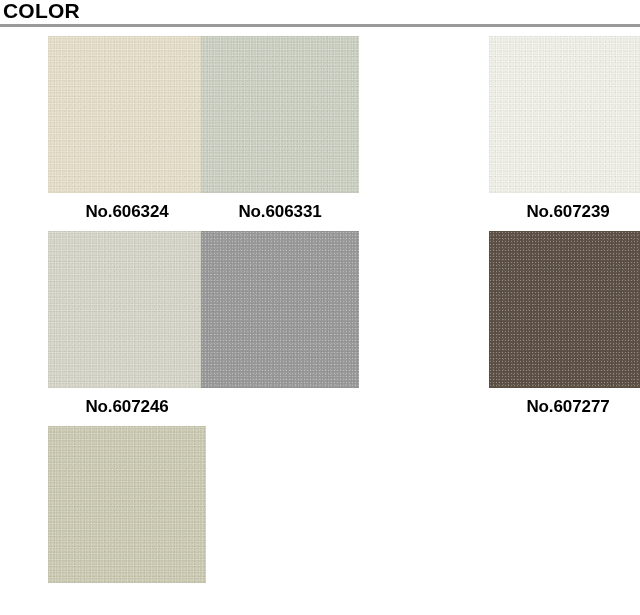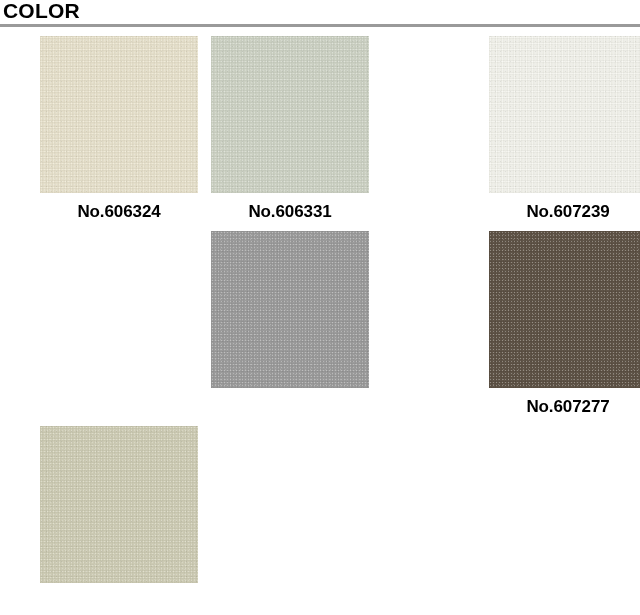--- a/index.html
+++ b/index.html
@@ -56,22 +56,22 @@
   .row {
     position: relative;
     height: 195px;
     width: 640px;
   }
   .cell {
     position: absolute;
     top: 0;
     width: 158px;
   }
-  .cell.c0 { left: 0px; padding-left: 40px; }
-  .cell.c1 { left: 163px; padding-left: 48px; }
+  .cell.c0 { left: 8px; padding-left: 40px; }
+  .cell.c1 { left: 153px; padding-left: 48px; }
   .cell.c2 { left: 326px; }
   .cell.c3 { left: 489px; }
 
   .swatch {
     position: relative;
     width: 158px;
     height: 157px;
     overflow: hidden;
   }
   
@@ -136,20 +136,27 @@
       <div class="cell c3">
         <div class="swatch" style="background-color: rgb(243, 243, 236);">
           <div class="tex"></div>
           <div class="tex2"></div>
         </div>
         <div class="swatch-label">No.607239</div>
       </div>
     </div>
 
     <div class="row">
+      <div class="cell c0">
+        <div class="swatch" style="background-color: rgb(216, 216, 203);">
+          <div class="tex"></div>
+          <div class="tex2"></div>
+        </div>
+        <div class="swatch-label">No.607246</div>
+      </div>
       <div class="cell c1">
         <div class="swatch" style="background-color: rgb(156, 156, 156);">
           <div class="tex"></div>
           <div class="tex2"></div>
         </div>
       </div>
       <div class="cell c3">
         <div class="swatch" style="background-color: rgb(93, 81, 68);">
           <div class="tex"></div>
           <div class="tex2"></div>

